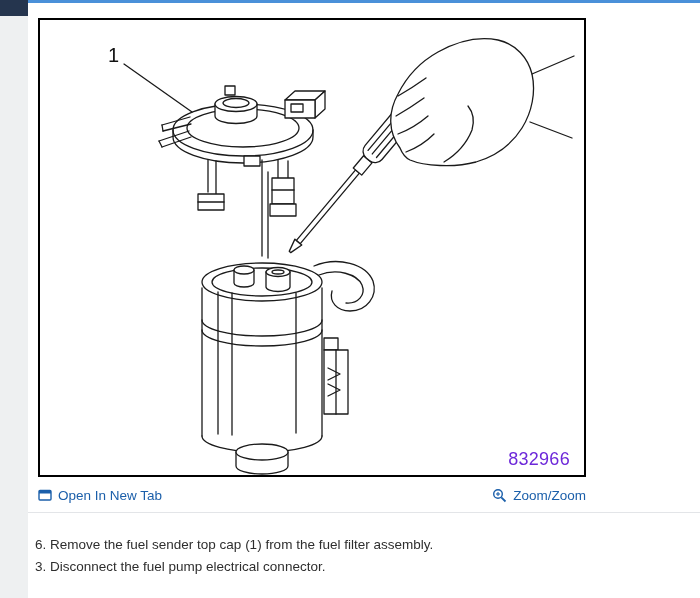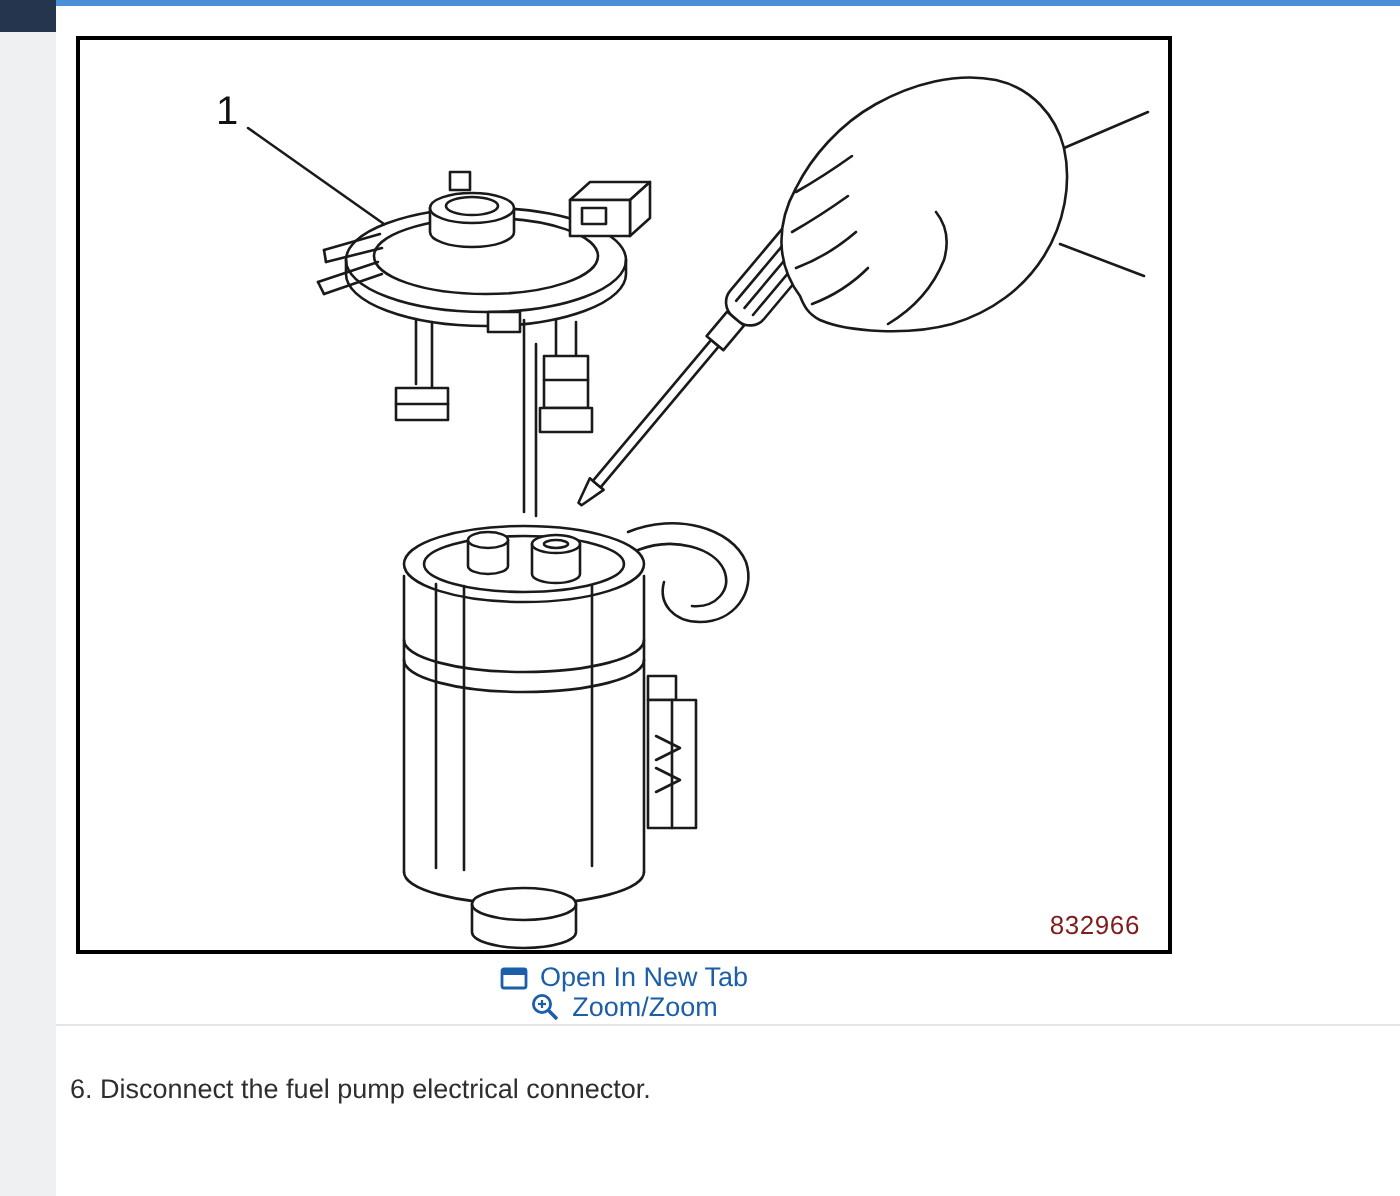--- a/index.html
+++ b/index.html
@@ -7,24 +7,24 @@
           font-family:"Liberation Sans", sans-serif; }
   .top-accent { position:absolute; left:0; top:0; width:100%; height:3px;
                 background:var(--accent-bar,#4a90d9); }
   .corner-block { position:absolute; left:0; top:0; width:28px; height:16px;
                   background:var(--header-fragment,#25354e); }
   .left-gutter { position:absolute; left:0; top:16px; width:28px; bottom:0;
                  background:var(--gutter,#eef0f1); }
   .figure-box { position:absolute; left:38px; top:18px; width:548px; height:459px;
                 background:#fff; border:2px solid var(--diagram-border,#000); box-sizing:border-box; }
   .diagram { position:absolute; left:0; top:0; width:544px; height:455px; display:block; }
-  .fig-number { position:absolute; right:14px; bottom:5px; font-size:13px; color:#7f1d1d;
+  .fig-number { position:absolute; right:14px; bottom:5px; font-size:18px; color:#6d28d9;
                 letter-spacing:0.3px; }
   .figure-toolbar { position:absolute; left:38px; top:481px; width:548px; height:28px;
-                    display:flex; align-items:center; justify-content:space-between;flex-direction:column; }
+                    display:flex; align-items:center; justify-content:space-between; }
   .tool-link { display:inline-flex; align-items:center; gap:6px; color:var(--link,#1b5faa);
                font-size:13.5px; cursor:pointer; text-decoration:none; }
   .tool-link .icon { flex:0 0 auto; }
   .divider { position:absolute; left:28px; top:512px; width:672px; height:1px; background:#e3e5e8; }
   .instructions { position:absolute; left:35px; top:534px; color:var(--text,#2e2e2e);
                   font-size:13.5px; line-height:21.5px; }
   .callout { font-size:20px; fill:#111; font-family:"Liberation Sans",sans-serif; }
 </style>
 </head>
 <body>
@@ -153,15 +153,16 @@
         <line x1="6" y1="4" x2="6" y2="8" stroke="currentColor" stroke-width="1.1"></line>
         <line x1="4" y1="6" x2="8" y2="6" stroke="currentColor" stroke-width="1.1"></line>
       </svg>
       <span class="tool-label">Zoom/Zoom</span>
     </a>
   </div>
 
   <div class="divider"></div>
 
   <div class="instructions">
-    <div class="step">6. Disconnect the fuel pump electrical connector.</div>
+    <div class="step">6. Remove the fuel sender top cap (1) from the fuel filter assembly.</div>
+    <div class="step">3. Disconnect the fuel pump electrical connector.</div>
   </div>
 </div>
 
 </body></html>

